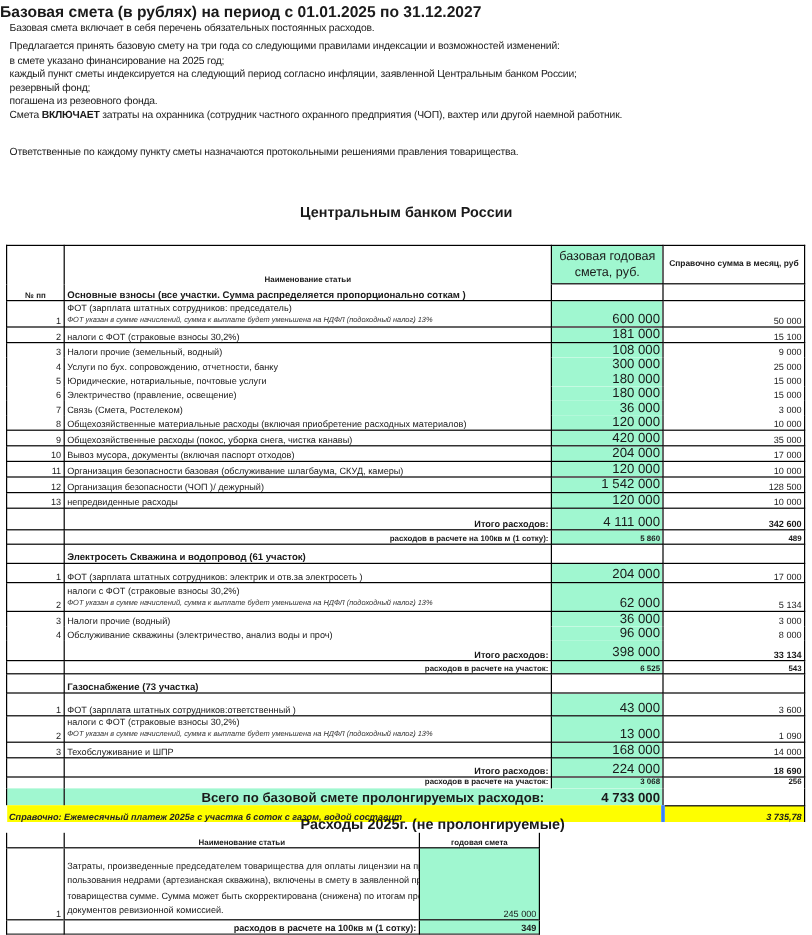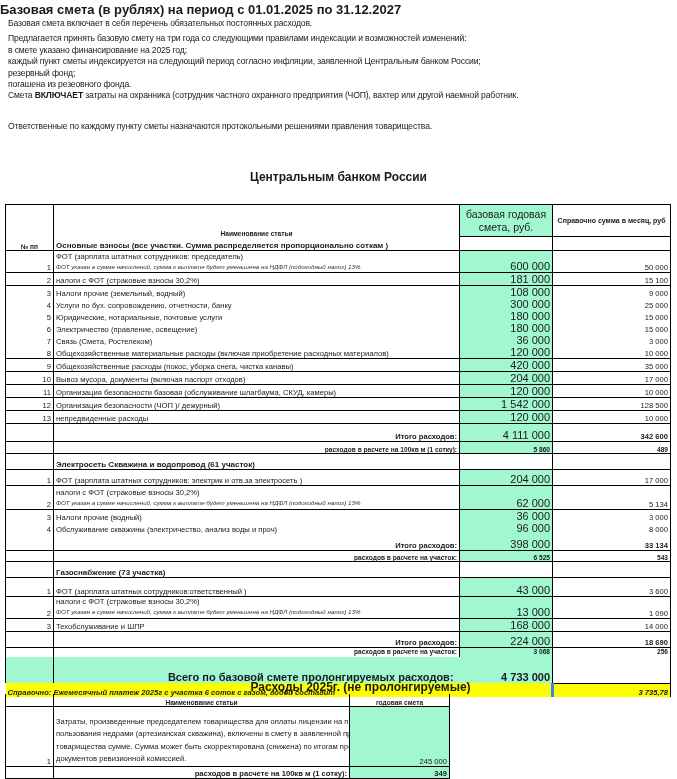--- a/index.html
+++ b/index.html
@@ -248,21 +248,21 @@
     <td class="b num bold" colspan="4">Итого расходов:</td>
     <td class="b green num big">224 000</td>
     <td class="b num bold">18 690</td>
   </tr>
   <tr style="height:10px;">
     <td class="b nob-b"></td>
     <td class="b nob-b num sub" colspan="4" style="vertical-align:top;">расходов в расчете на участок:</td>
     <td class="b nob-b green num sub" style="vertical-align:top;">3 068</td>
     <td class="b num sub" rowspan="2" style="vertical-align:top;">256</td>
   </tr>
-  <tr style="height:26px;">
+  <tr style="height:14px;">
     <td class="green nob-t" style="border-left:1px solid #000; border-right:1px solid #000;"></td>
     <td class="green num" colspan="4" style="font-size:11px; font-weight:bold; padding-right:6px;">Всего по базовой смете пролонгируемых расходов:</td>
     <td class="green num big bold" style="border-right:1px solid #000;">4 733 000</td>
   </tr>
   <tr style="height:14px;">
     <td class="yellow it bold" colspan="6" style="font-size:7.6px; border-right:3px solid #3b82f6; color:#222;">Справочно: Ежемесячный платеж 2025г с участка 6 соток с газом, водой составит</td>
     <td class="yellow num it bold" style="font-size:7.6px; border-right:1px solid #000;">3 735,78</td>
   </tr>
 </tbody>
   </table>

